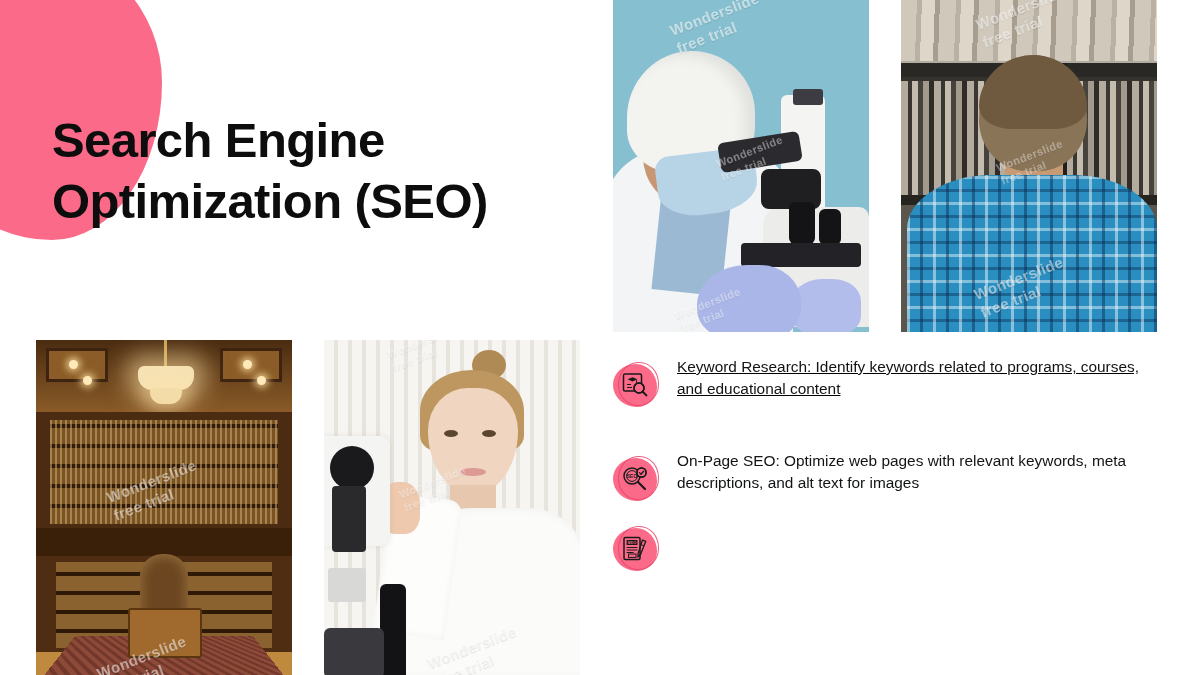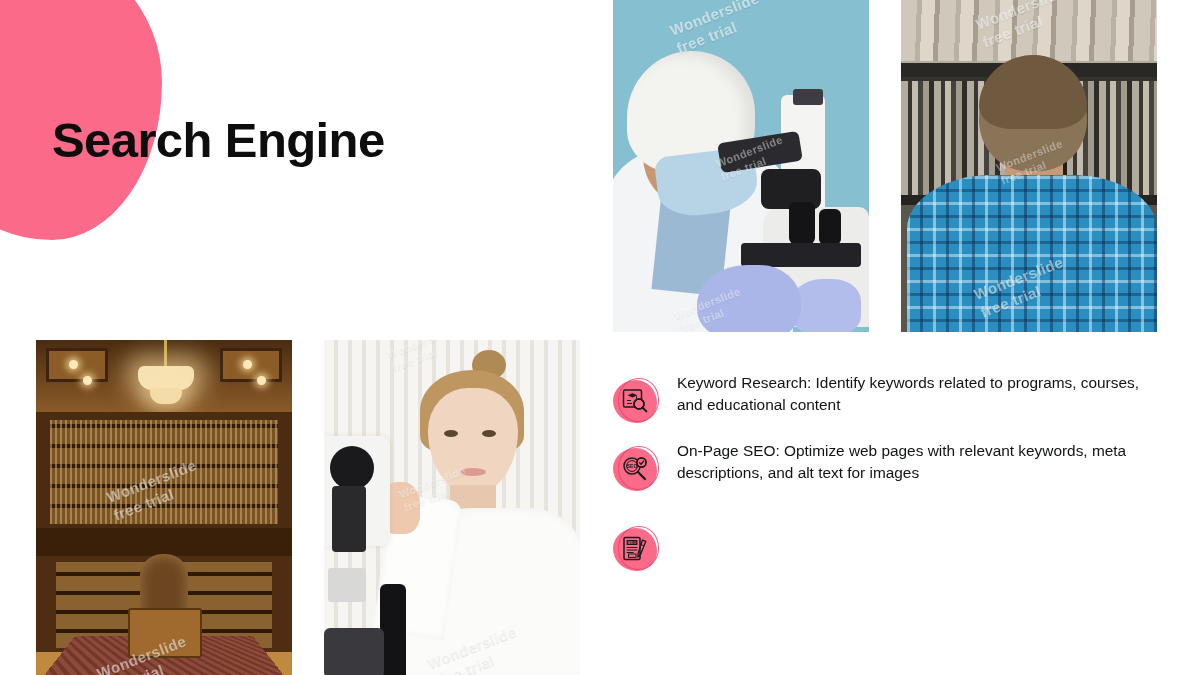--- a/index.html
+++ b/index.html
@@ -261,33 +261,34 @@
   .badge .glyph {
     position:absolute; left:8px; top:9px; width:28px; height:28px;
   }
   .btext {
     font-size:15.4px;
     line-height:1.42;
     color:#111315;
     max-width:470px;
   }
 
-  .b1 { top:16px; }
-  .b2 { top:84px; }
+  .b1 { top:0px;text-decoration:underline; }
+  .b2 { top:94px; }
   .b3 { top:164px; }
 </style>
 </head>
 <body>
 
 <div class="slide">
 
   <div class="blob"></div>
 
   <h1 class="title">
     <span class="line">Search Engine</span>
+    <span class="line">Optimization (SEO)</span>
   </h1>
 
   <div class="photo ph-microscope">
     <div class="inner">
       <div class="mc-coat"></div>
       <div class="mc-shirt"></div>
       <div class="mc-face"></div>
       <div class="mc-head"></div>
       <div class="mc-mask"></div>
       <div class="mc-scope-body"></div>

